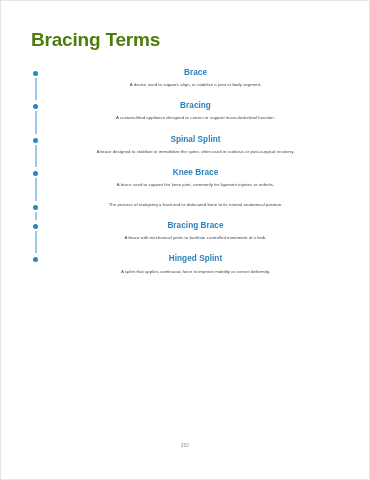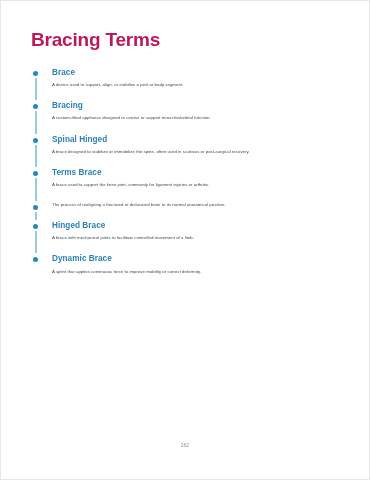--- a/index.html
+++ b/index.html
@@ -23,34 +23,35 @@
     background: #ffffff;
     border: 1px solid #e6e6e6;
     padding: 28px 30px 0 30px;
   }
 
   .page-title {
     margin: 0 0 17px 0;
     font-size: 19px;
     font-weight: bold;
     letter-spacing: -0.2px;
-    color: #be185d;
+    color: #4d7c0f;
     line-height: 1.15;
   }
 
   .term-list {
     list-style: none;
     margin: 0;
     padding: 0;
   }
 
   .term-item {
     position: relative;
     padding-left: 21px;
     padding-bottom: 13.5px;
+    text-align: center;
   }
   .term-item:last-child {
     padding-bottom: 0;
   }
 
   
   .term-marker {
     position: absolute;
     left: 2px;
     top: 3px;
@@ -120,48 +121,48 @@
     <li class="term-item">
       <span class="term-marker"></span>
       <span class="term-connector"></span>
       <div class="term-name">Bracing</div>
       <div class="term-desc">A custom-fitted appliance designed to correct or support musculoskeletal function.</div>
     </li>
 
     <li class="term-item">
       <span class="term-marker"></span>
       <span class="term-connector"></span>
-      <div class="term-name">Spinal Hinged</div>
+      <div class="term-name">Spinal Splint</div>
       <div class="term-desc">A brace designed to stabilize or immobilize the spine, often used in scoliosis or post-surgical recovery.</div>
     </li>
 
     <li class="term-item">
       <span class="term-marker"></span>
       <span class="term-connector"></span>
-      <div class="term-name">Terms Brace</div>
+      <div class="term-name">Knee Brace</div>
       <div class="term-desc">A brace used to support the knee joint, commonly for ligament injuries or arthritis.</div>
     </li>
 
     <li class="term-item">
       <span class="term-marker"></span>
       <span class="term-connector"></span>
       <div class="term-desc">The process of realigning a fractured or dislocated bone to its normal anatomical position.</div>
     </li>
 
     <li class="term-item">
       <span class="term-marker"></span>
       <span class="term-connector"></span>
-      <div class="term-name">Hinged Brace</div>
+      <div class="term-name">Bracing Brace</div>
       <div class="term-desc">A brace with mechanical joints to facilitate controlled movement of a limb.</div>
     </li>
 
     <li class="term-item">
       <span class="term-marker"></span>
 
-      <div class="term-name">Dynamic Brace</div>
+      <div class="term-name">Hinged Splint</div>
       <div class="term-desc">A splint that applies continuous force to improve mobility or correct deformity.</div>
     </li>
 
   </ul>
 
   <div class="page-number">282</div>
 
 </div>
 
 </body></html>

